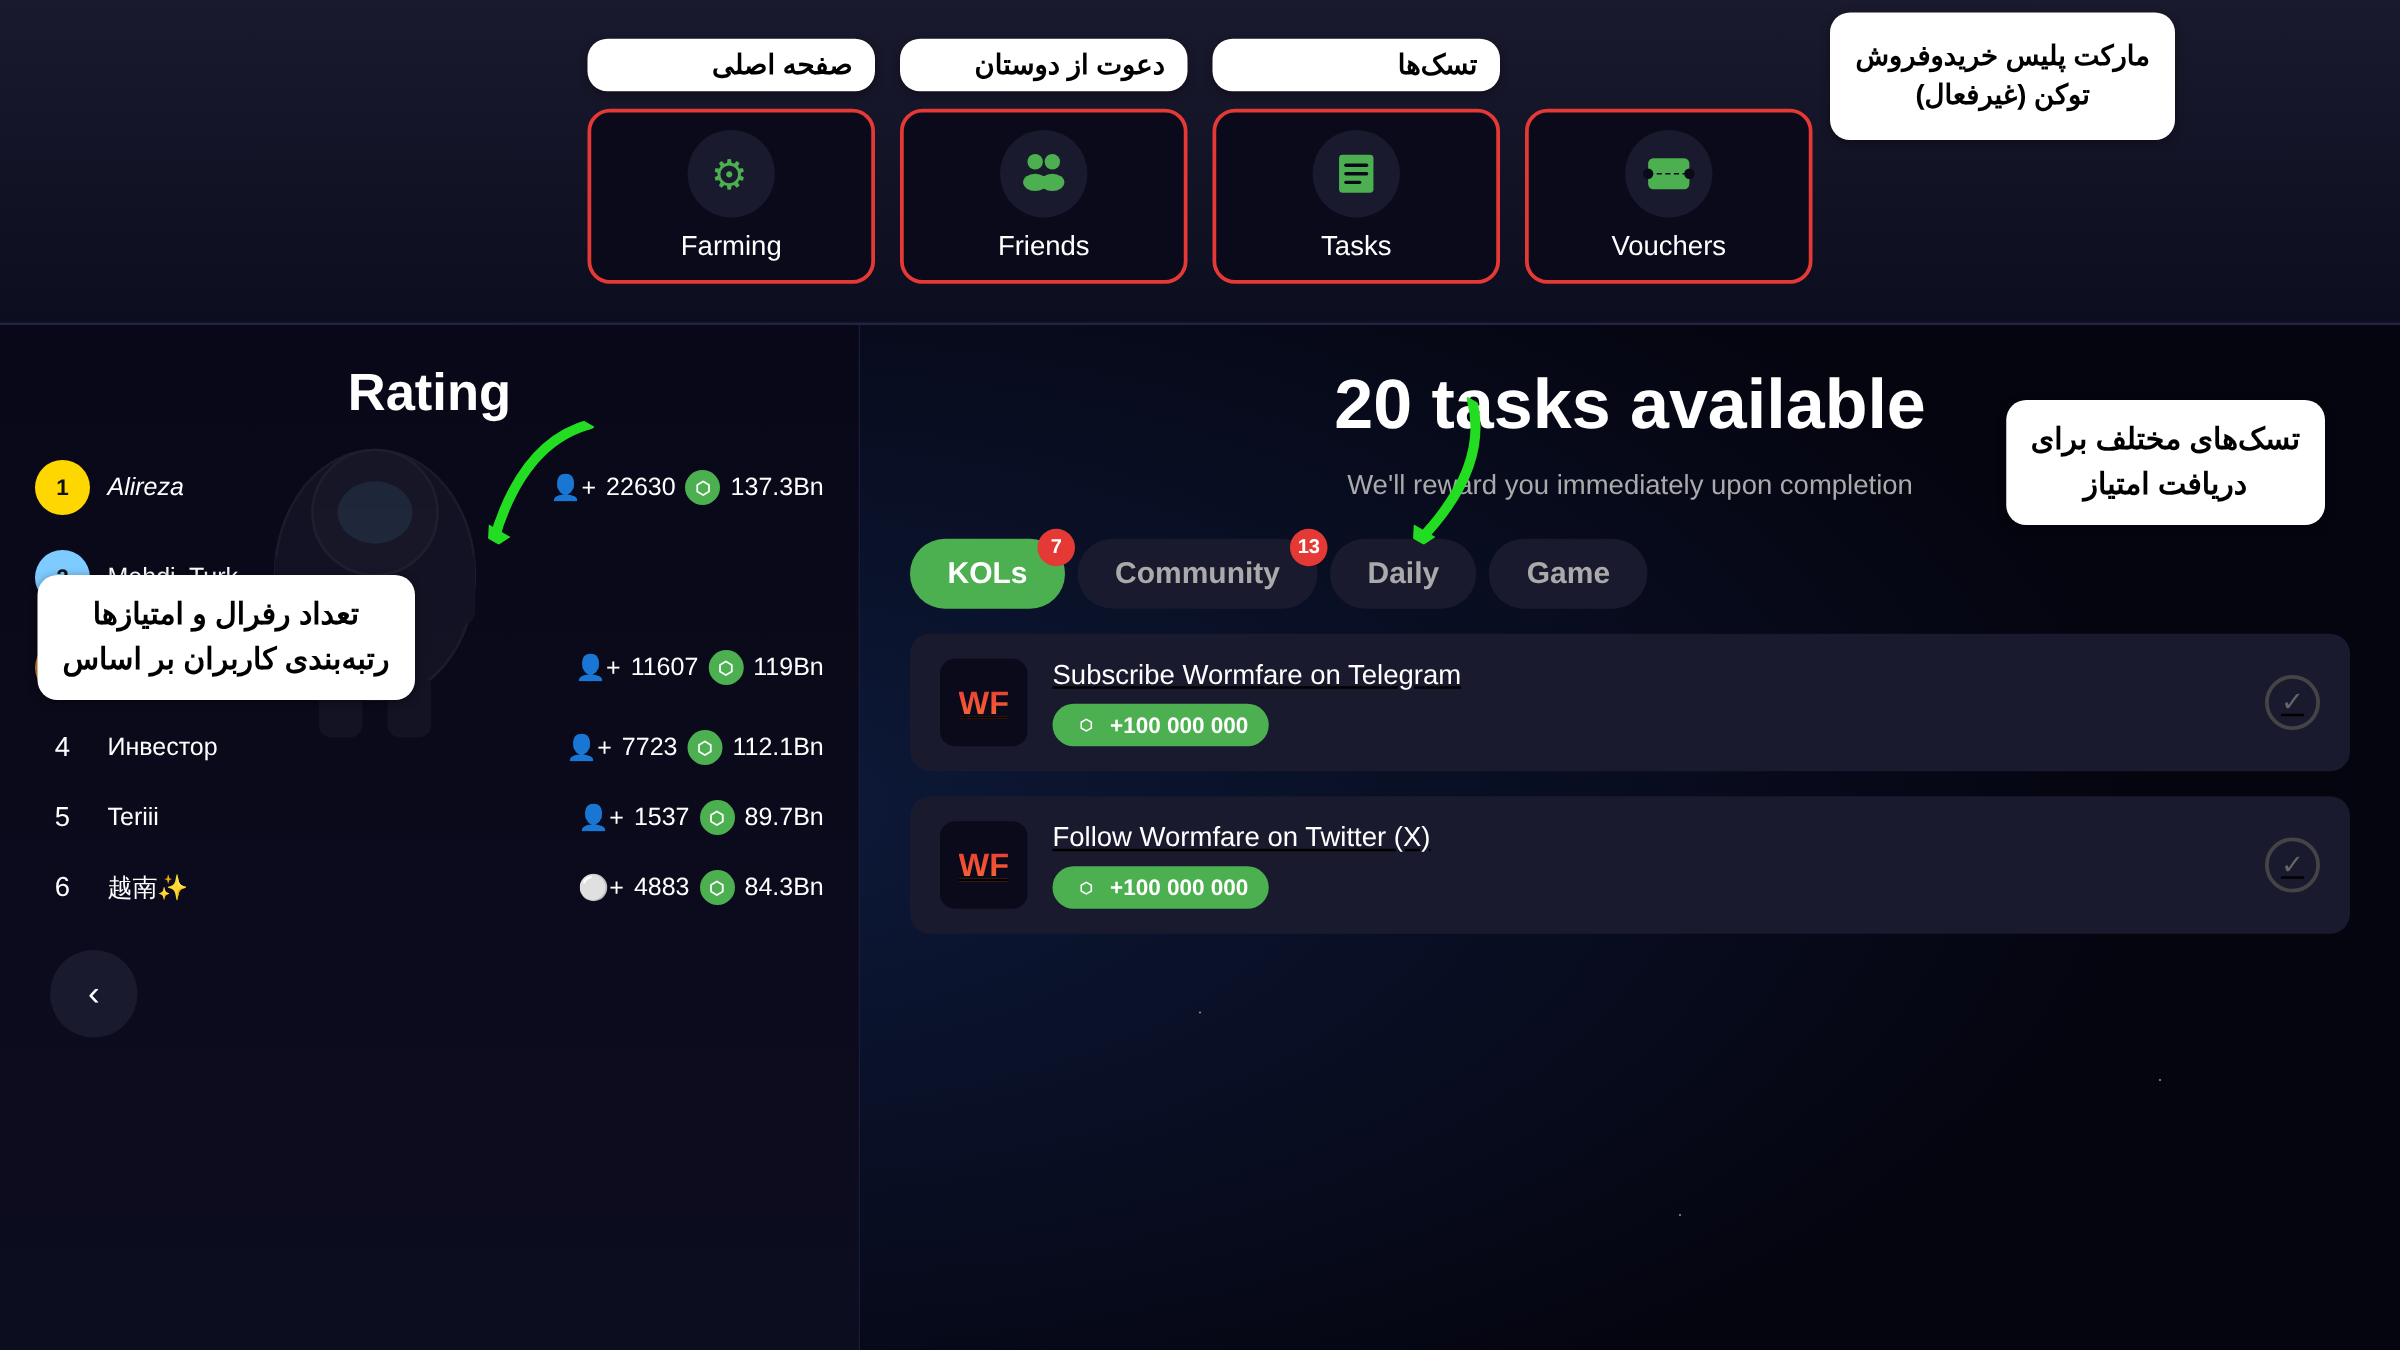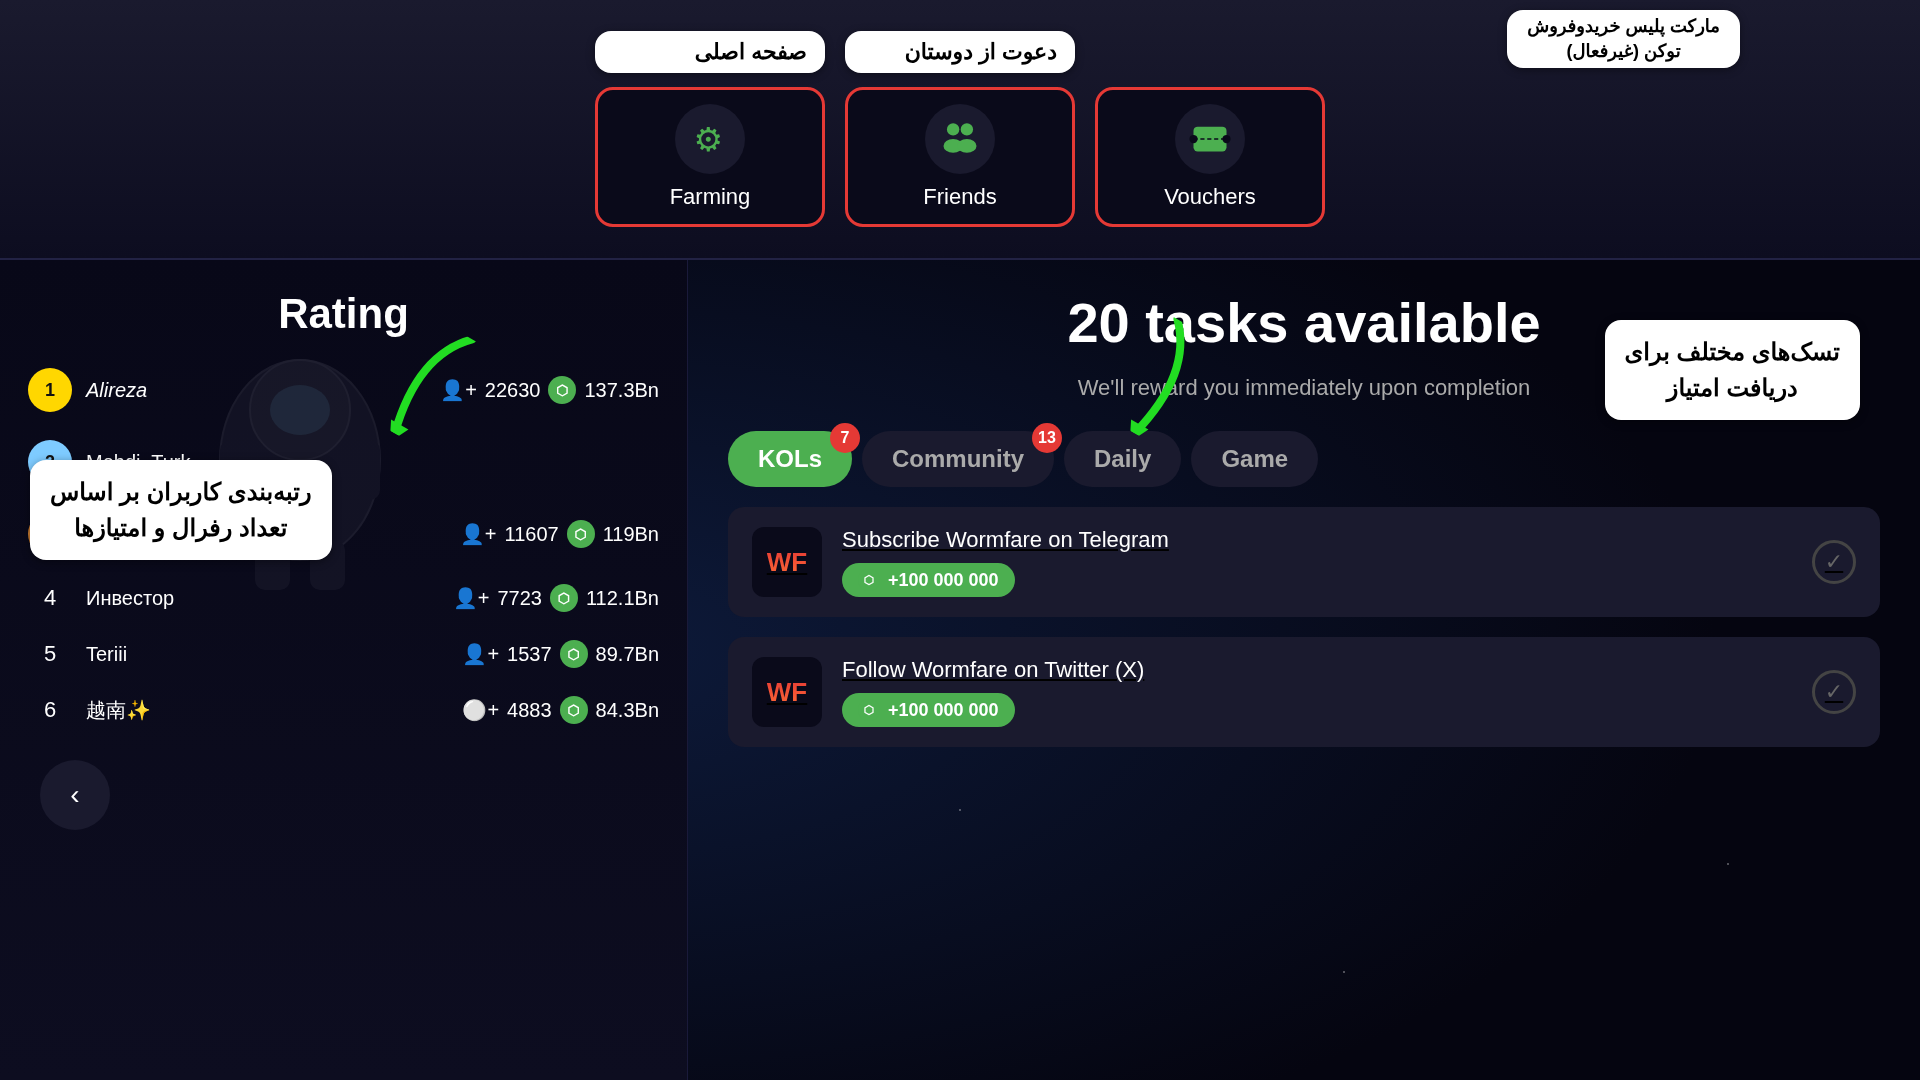--- a/index.html
+++ b/index.html
@@ -425,23 +425,23 @@
       height: 300px;
       opacity: 0.6;
     }
 
     .nav-voucher-tooltip {
       position: absolute;
       top: 10px;
       right: 180px;
       background: white;
       color: #000;
-      font-size: 18px;
-      font-weight: bold;
-      padding: 4px 20px;
+      font-size: 22px;
+      font-weight: bold;
+      padding: 20px 20px;
       border-radius: 16px;
       direction: rtl;
       font-family: 'Segoe UI', Tahoma, Arial;
       text-align: center;
       line-height: 1.4;
       box-shadow: 0 2px 8px rgba(0,0,0,0.4);
       z-index: 20;
     }
   </style>
 </head>
@@ -477,20 +477,34 @@
           <circle cx="22" cy="18" r="9" fill="#4caf50"></circle>
           <ellipse cx="22" cy="42" rx="14" ry="10" fill="#4caf50"></ellipse>
           <circle cx="42" cy="18" r="9" fill="#4caf50"></circle>
           <ellipse cx="42" cy="42" rx="14" ry="10" fill="#4caf50"></ellipse>
         </svg>
       </div>
       <span class="btn-label">Friends</span>
     </div>
   </div>
 
+  <div class="nav-item">
+    <div class="nav-tooltip">تسک‌ها</div>
+    <div class="nav-btn">
+      <div class="icon-circle">
+        <svg viewBox="0 0 64 64">
+          <rect x="12" y="10" width="40" height="44" rx="4" fill="#4caf50"></rect>
+          <rect x="18" y="20" width="28" height="4" rx="2" fill="#0a0a1a"></rect>
+          <rect x="18" y="30" width="28" height="4" rx="2" fill="#0a0a1a"></rect>
+          <rect x="18" y="40" width="20" height="4" rx="2" fill="#0a0a1a"></rect>
+        </svg>
+      </div>
+      <span class="btn-label">Tasks</span>
+    </div>
+  </div>
 
   <div class="nav-item">
     <div class="nav-tooltip" style="visibility:hidden;">x</div>
     <div class="nav-btn">
       <div class="icon-circle">
         <svg viewBox="0 0 64 64">
           <rect x="8" y="14" width="48" height="36" rx="6" fill="#4caf50"></rect>
           <circle cx="8" cy="32" r="6" fill="#0a0a1a"></circle>
           <circle cx="56" cy="32" r="6" fill="#0a0a1a"></circle>
           <line x1="8" y1="32" x2="56" y2="32" stroke="#0a0a1a" stroke-width="2" stroke-dasharray="6,4"></line>
@@ -528,22 +542,22 @@
         <rect x="120" y="130" width="30" height="60" rx="10" fill="#334"></rect>
         <rect x="250" y="130" width="30" height="60" rx="10" fill="#334"></rect>
         <rect x="155" y="230" width="35" height="50" rx="10" fill="#334"></rect>
         <rect x="210" y="230" width="35" height="50" rx="10" fill="#334"></rect>
       </svg>
     </div>
 
     <div class="rating-title">Rating</div>
 
     <div class="rating-tooltip">
+      <div>تعداد رفرال و امتیازها</div>
       <div>رتبه‌بندی کاربران بر اساس</div>
-      <div>تعداد رفرال و امتیازها</div>
     </div>
 
     <div class="rating-list">
 
       <div class="rating-row">
         <div class="rank-badge rank-1">1</div>
         <span class="user-name italic">Alireza</span>
         <div class="user-stats">
           <span>👤+</span>
           <span>22630</span>

